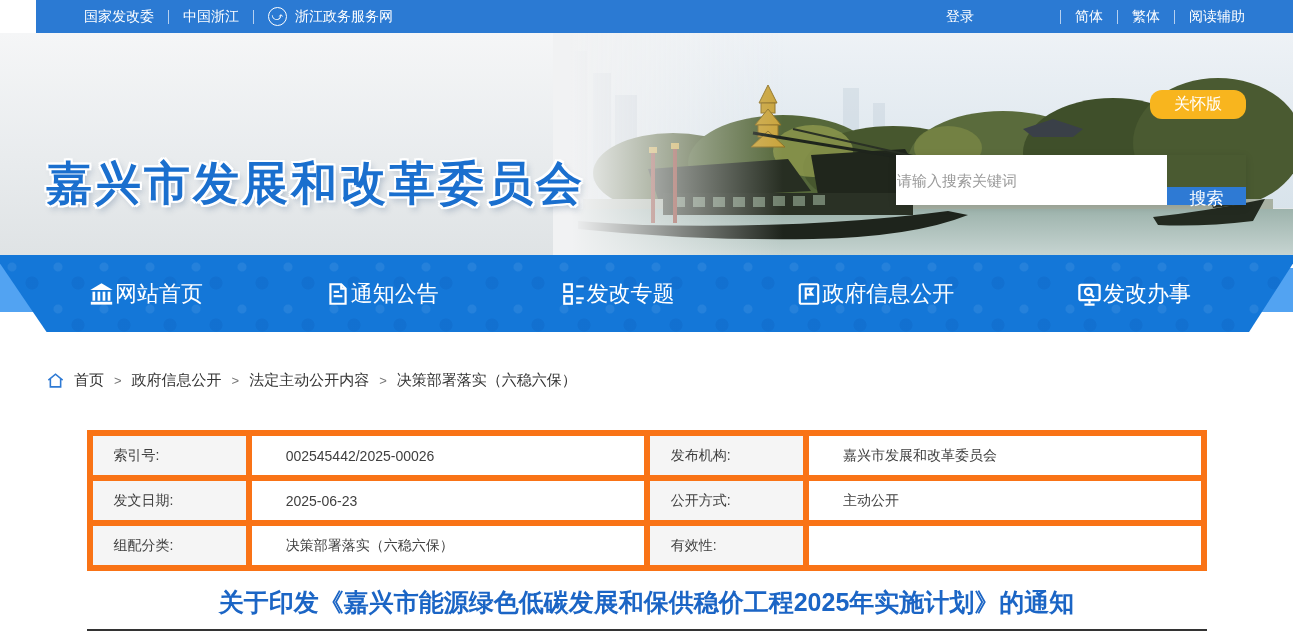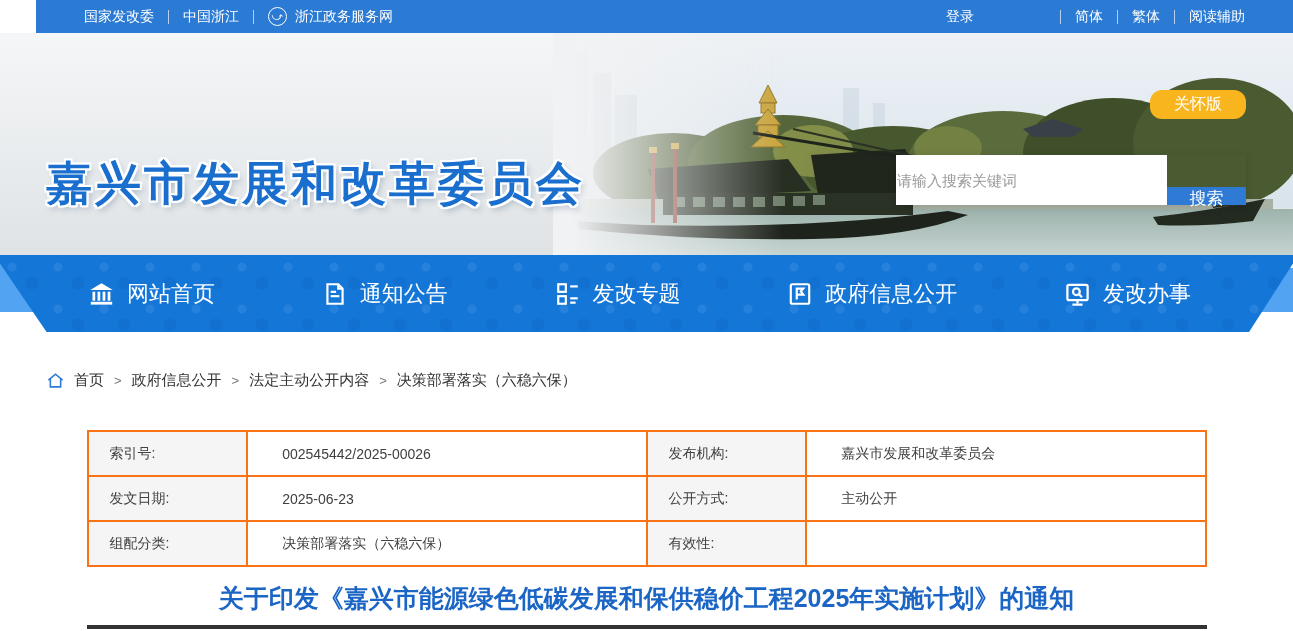--- a/index.html
+++ b/index.html
@@ -52,35 +52,35 @@
   .nav-navy { position:absolute; right:10px; top:0; width:17px; height:11px;
               background:#1a4474; clip-path:polygon(0 0,100% 0,100% 100%); }
   .nav-band { position:absolute; left:0; top:0; width:100%; height:77px;
               background-color:#1477d8;
               background-image:radial-gradient(circle at 12px 12px, rgba(255,255,255,.07) 4px, transparent 5px),
                                radial-gradient(circle at 32px 28px, rgba(0,60,150,.12) 6px, transparent 7px);
               background-size:46px 42px;
               clip-path:polygon(0 0,100% 0,100% 11%,96.6% 100%,3.6% 100%,0 11%); }
   .nav-items { position:absolute; left:88px; right:102px; top:24px; display:flex;
                justify-content:space-between; align-items:center; }
-  .nav-item { display:flex; align-items:center; gap:12px; color:#fff; font-size:22px;
+  .nav-item { display:flex; align-items:center; color:#fff; font-size:22px;
               text-decoration:none; cursor:pointer; white-space:nowrap; }
   .nav-item svg { display:block; }
 
   
   .breadcrumb { display:flex; align-items:center; margin:16px 46px 16px; font-size:15px;
                 color:#333; }
   .bc-home { display:flex; align-items:center; margin-right:9px; cursor:pointer; }
   .bc-item { cursor:pointer; }
   .bc-sep { color:#777; margin:0 10px; font-size:13px; }
 
   
   .meta-table { width:1120px; margin:40px auto 0; border-collapse:collapse;
                 font-size:14px; color:#404040; }
-  .meta-table td { border:2px solid #f97316; height:45px; }
+  .meta-table td { border:6px solid #f97316; height:45px; }
   .mt-label { width:160px; background:#f5f5f5; padding-left:21px; }
   .mt-value { width:400px; padding-left:34px; }
 
   
   .article-title { margin:15px auto 0; width:1200px; text-align:center; font-size:25px;
                    font-weight:bold; color:#1b65c5; white-space:nowrap; }
   .divider { width:1120px; height:4px; background:#333; margin:10px auto 0; }
 </style>
 </head>
 <body>

